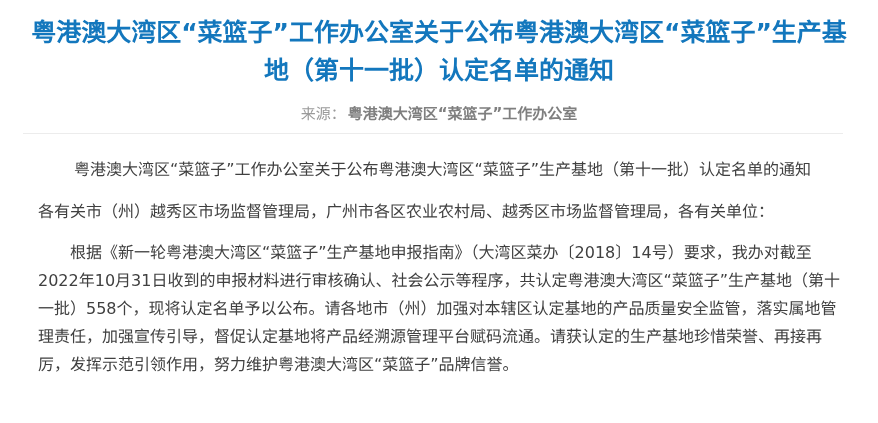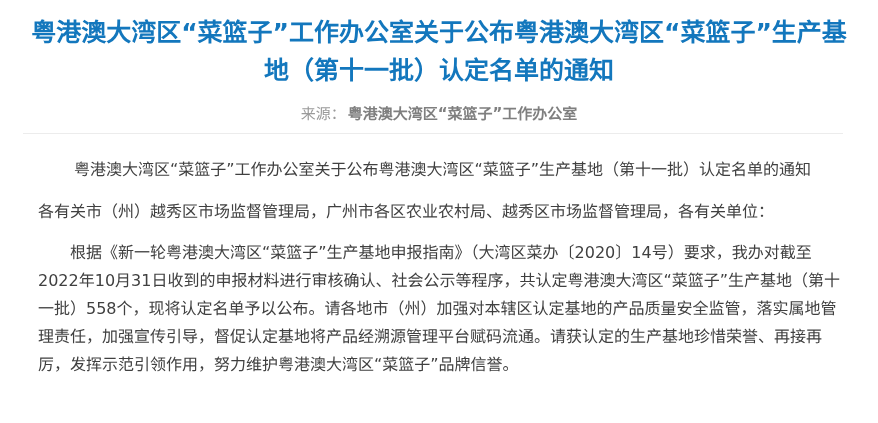--- a/index.html
+++ b/index.html
@@ -57,16 +57,16 @@
     <span class="source-label">来源：</span><span class="source-value">粤港澳大湾区“菜篮子”工作办公室</span>
   </div>
 
   <hr class="divider">
 
   <div class="article">
     <h2 class="article-heading">粤港澳大湾区“菜篮子”工作办公室关于公布粤港澳大湾区“菜篮子”生产基地（第十一批）认定名单的通知</h2>
 
     <p class="salutation">各有关市（州）越秀区市场监督管理局，广州市各区农业农村局、越秀区市场监督管理局，各有关单位：</p>
 
-    <p class="body-paragraph">根据《新一轮粤港澳大湾区“菜篮子”生产基地申报指南》（大湾区菜办〔2020〕14号）要求，我办对截至2022年10月31日收到的申报材料进行审核确认、社会公示等程序，共认定粤港澳大湾区“菜篮子”生产基地（第十一批）558个，现将认定名单予以公布。请各地市（州）加强对本辖区认定基地的产品质量安全监管，落实属地管理责任，加强宣传引导，督促认定基地将产品经溯源管理平台赋码流通。请获认定的生产基地珍惜荣誉、再接再厉，发挥示范引领作用，努力维护粤港澳大湾区“菜篮子”品牌信誉。</p>
+    <p class="body-paragraph">根据《新一轮粤港澳大湾区“菜篮子”生产基地申报指南》（大湾区菜办〔2018〕14号）要求，我办对截至2022年10月31日收到的申报材料进行审核确认、社会公示等程序，共认定粤港澳大湾区“菜篮子”生产基地（第十一批）558个，现将认定名单予以公布。请各地市（州）加强对本辖区认定基地的产品质量安全监管，落实属地管理责任，加强宣传引导，督促认定基地将产品经溯源管理平台赋码流通。请获认定的生产基地珍惜荣誉、再接再厉，发挥示范引领作用，努力维护粤港澳大湾区“菜篮子”品牌信誉。</p>
   </div>
 
 </div>
 
 </body></html>

